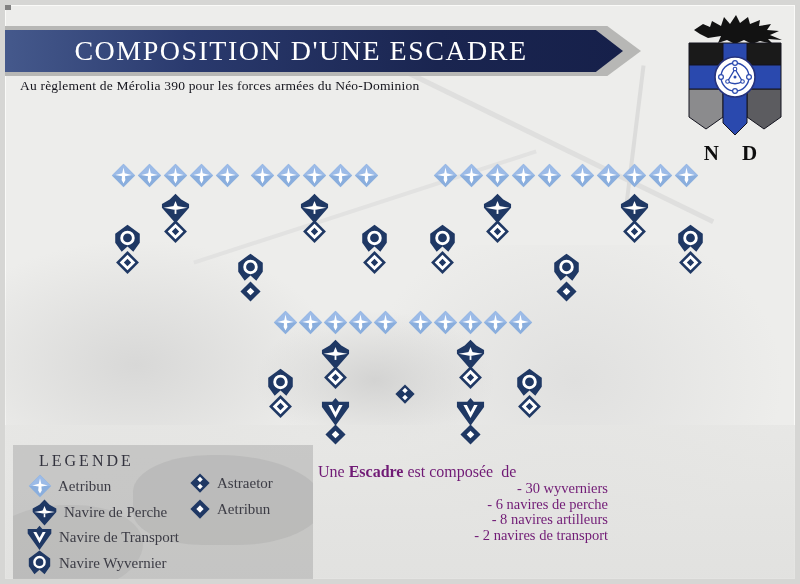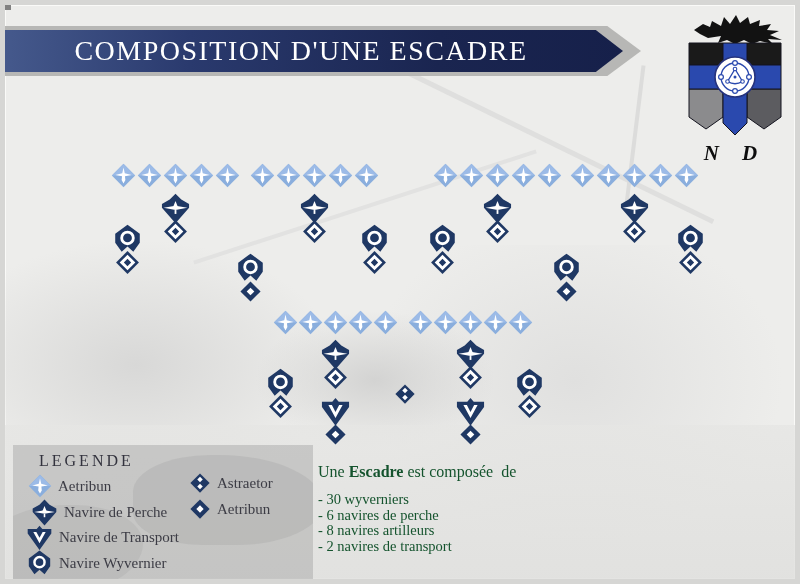--- a/index.html
+++ b/index.html
@@ -19,37 +19,37 @@
   
   .ribbon-under{position:absolute;left:0;top:21px;width:636px;height:50px;background:#b7b7b5;
       clip-path:polygon(0 0,94.7% 0,100% 50%,94.7% 100%,0 100%);}
   .ribbon{position:absolute;left:0;top:25px;width:618px;height:42px;
       background:linear-gradient(92deg,#45598c 0%,#2a3a6e 30%,#1a2550 70%,#16204a 100%);
       clip-path:polygon(0 0,95.6% 0,100% 50%,95.6% 100%,0 100%);}
   .title{position:absolute;left:0;top:25px;width:592px;height:42px;line-height:42px;text-align:center;
       color:#ffffff;font-size:28px;letter-spacing:1.5px;font-weight:500;}
   .subtitle{position:absolute;left:15px;top:73px;font-size:13.5px;color:#14141c;letter-spacing:.2px;}
   
-  .crest{position:absolute;left:672px;top:6px;width:118px;height:156px;font-style:italic;}
+  .crest{position:absolute;left:672px;top:6px;width:118px;height:156px;}
   .crest-initials{font-weight:bold;}
   
   .diagram{position:absolute;left:0;top:0;width:800px;height:584px;}
   .unit{position:absolute;}
   .unit svg{display:block;}
   
   .legend{position:absolute;left:8px;top:440px;width:300px;height:138px;background:rgba(158,158,157,0.42);overflow:hidden;}
   .legend .map1{position:absolute;left:120px;top:10px;width:190px;height:90px;background:#adadac;opacity:.45;border-radius:45% 60% 50% 40%;}
   .legend .map2{position:absolute;left:-30px;top:60px;width:160px;height:90px;background:#b0b0af;opacity:.4;border-radius:55% 45% 60% 40%;}
   .legend-title{position:absolute;left:26px;top:7px;font-size:16px;letter-spacing:3px;color:#33333e;}
   .legend-row{position:absolute;height:26px;display:flex;align-items:center;gap:6px;}
   .llabel{font-size:15px;color:#3c3c45;line-height:26px;white-space:nowrap;}
   
-  .summary{position:absolute;left:313px;top:458px;width:290px;color:#14532d;}
+  .summary{position:absolute;left:313px;top:458px;width:290px;color:#701a75;}
   .summary-intro{font-size:16px;white-space:pre;}
-  .summary-list{margin-top:11px;}
+  .summary-list{text-align:right;}
   .summary-item{font-size:14.5px;line-height:15.5px;white-space:pre;}
 </style>
 </head>
 <body>
 
 <svg style="position:absolute;width:0;height:0" aria-hidden="true">
   <defs>
     <symbol id="icon-wyvernier" viewBox="0 0 24 24">
       <path d="M12 0.8 L23.2 12 L12 23.2 L0.8 12 Z" fill="#8aaedd"></path>
       <path d="M12 1 L23 12 L1 12 Z" fill="#9cbbe7"></path>
@@ -93,20 +93,21 @@
   <div class="wm wm7"></div>
   <div class="wm wm3"></div>
   <div class="wm wm4"></div>
   <div class="wm wm5"></div>
   <div class="wm wm6"></div>
   <div class="corner-mark"></div>
 
   <div class="ribbon-under"></div>
   <div class="ribbon"></div>
   <div class="title">COMPOSITION D'UNE ESCADRE</div>
+  <div class="subtitle">Au règlement de Mérolia 390 pour les forces armées du Néo-Dominion</div>
 
   <div class="crest">
     <svg width="118" height="156" viewBox="0 0 118 156">
       <g>
         <path transform="translate(11,2)" fill="#121212" d="M6 17 L15 11 L22 14 L24 8 L33 13 L36 4 L42 11 L48 2 L52 10 L60 4 L62 11 L72 7 L71 13 L83 11 L79 17 L91 18 L82 22 L94 27 L80 26 L85 31 L72 28 L64 31 L56 27 L47 31 L39 27 L30 30 L33 23 L20 25 L12 21 Z"></path>
       </g>
       <g stroke="#14141f" stroke-width="1">
         <path d="M12 32 H46 V54 H12 Z" fill="#1a1a1a"></path>
         <path d="M70 32 H104 V54 H70 Z" fill="#1a1a1a"></path>
         <path d="M12 78 H46 V106 L29 118 L12 106 Z" fill="#8b8b8d"></path>

